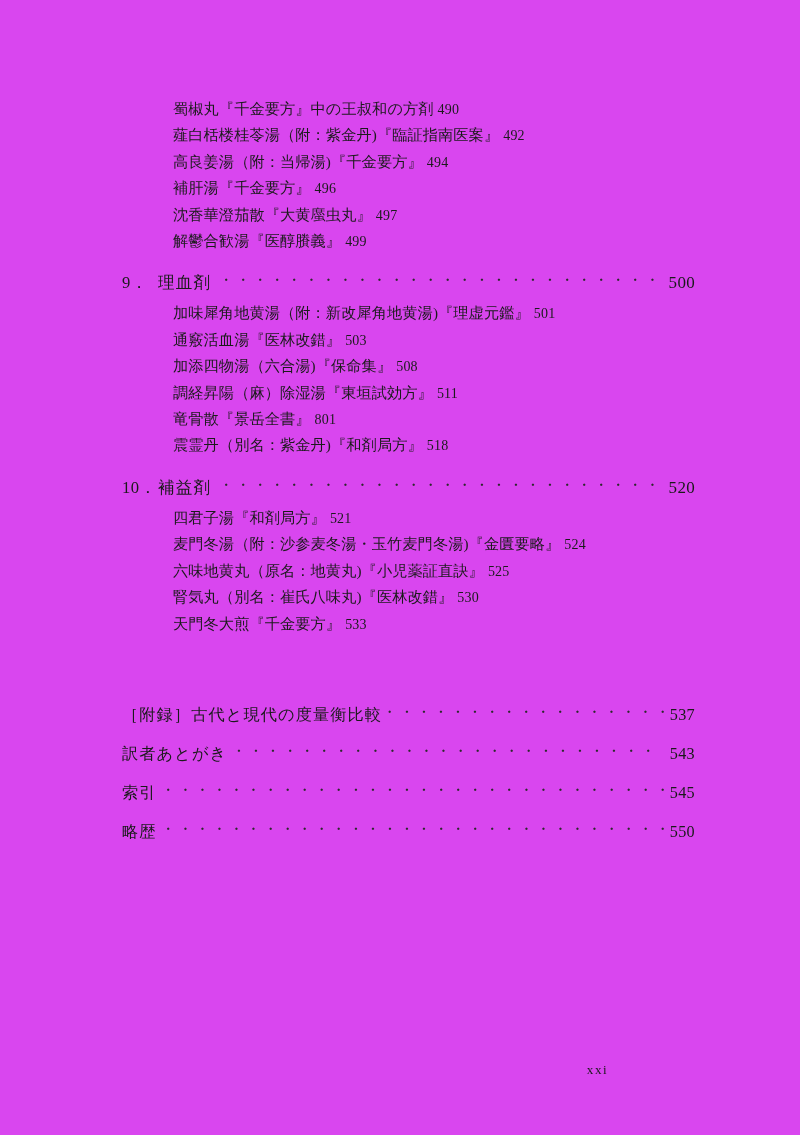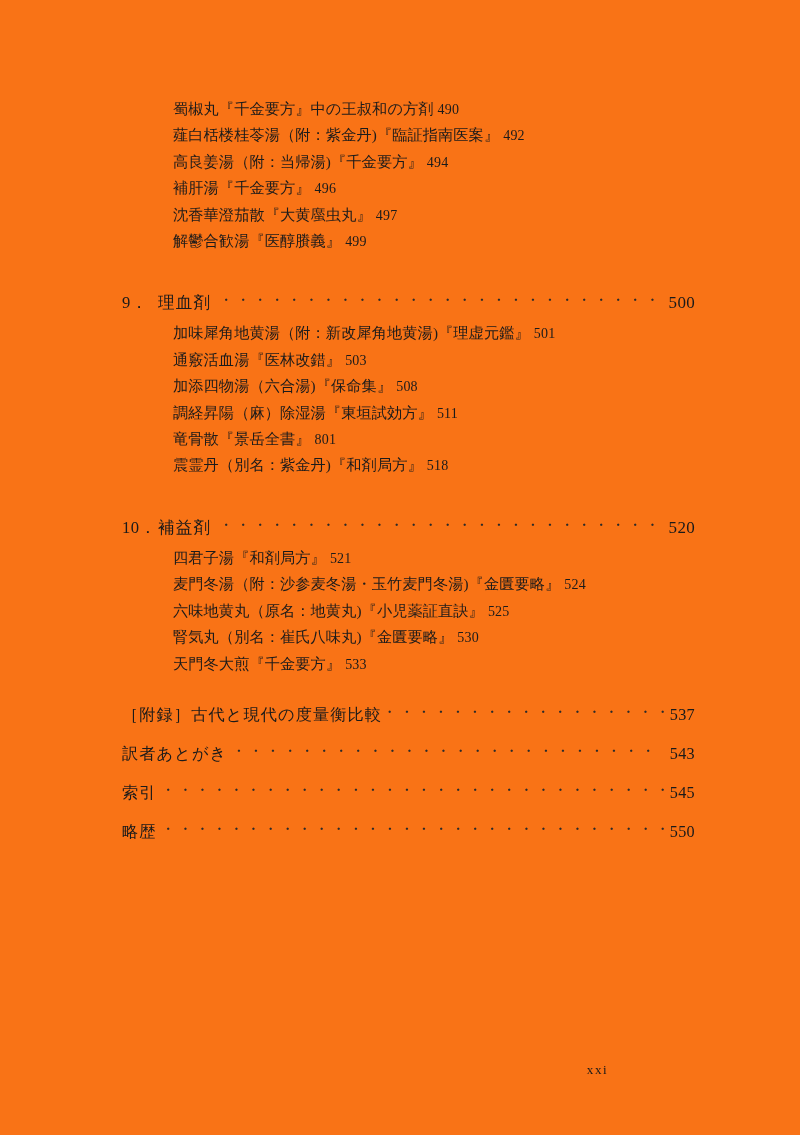--- a/index.html
+++ b/index.html
@@ -11,21 +11,21 @@
   body {
     font-family: "Liberation Serif", "DejaVu Serif", serif;
     color: #1a1a1a;
     -webkit-font-smoothing: antialiased;
   }
 
   .page {
     position: relative;
     width: 800px;
     height: 1135px;
-    background: #f97316;
+    background: #d946ef;
     overflow: hidden;
     box-sizing: border-box;
   }
 
   .content {
     position: absolute;
     left: 122px;
     top: 96px;
     width: 573px;
   }
@@ -66,21 +66,20 @@
 
   .section-head .num {
     min-width: 30px;
     text-align: left;
     letter-spacing: 0.4px;
   }
 
   .section-head .title {
     margin-left: 6px;
     letter-spacing: 1.2px;
-    margin-top: 20px;
   }
 
   .section-head .leader {
     flex: 1 1 auto;
     overflow: hidden;
     margin: 0 1px 0 7px;
     transform: translateY(-3px);
     font-size: 15px;
     letter-spacing: 2.05px;
     color: #2a2a2a;
@@ -181,21 +180,21 @@
         <div class="section-head">
           <span class="num">10．</span>
           <span class="title">補益剤</span>
           <span class="leader">・・・・・・・・・・・・・・・・・・・・・・・・・・・・・・・・・・・・・・・・・・・・・・・・・・・・・・・・・・・・・・・・・・・・・・・・・・・・・・・・・・・・・・・・・・</span>
           <span class="pg">520</span>
         </div>
         <ul class="entry-list">
           <li class="entry"><span>四君子湯『和剤局方』</span><span class="pg">521</span></li>
           <li class="entry"><span>麦門冬湯（附：沙参麦冬湯・玉竹麦門冬湯)『金匱要略』</span><span class="pg">524</span></li>
           <li class="entry"><span>六味地黄丸（原名：地黄丸)『小児薬証直訣』</span><span class="pg">525</span></li>
-          <li class="entry"><span>腎気丸（別名：崔氏八味丸)『金匱要略』</span><span class="pg">530</span></li>
+          <li class="entry"><span>腎気丸（別名：崔氏八味丸)『医林改錯』</span><span class="pg">530</span></li>
           <li class="entry"><span>天門冬大煎『千金要方』</span><span class="pg">533</span></li>
         </ul>
       </div>
   </div>
 
   <div class="appendix" id="appendix">
       <div class="appendix-row tight">
         <span class="label">［附録］古代と現代の度量衡比較</span>
         <span class="leader">・・・・・・・・・・・・・・・・・・・・・・・・・・・・・・・・・・・・・・・・・・・・・・・・・・・・・・・・・・・・・・・・・・・・・・・・・・・・・・・・・・・・・・・・・・</span>
         <span class="pg">537</span>

